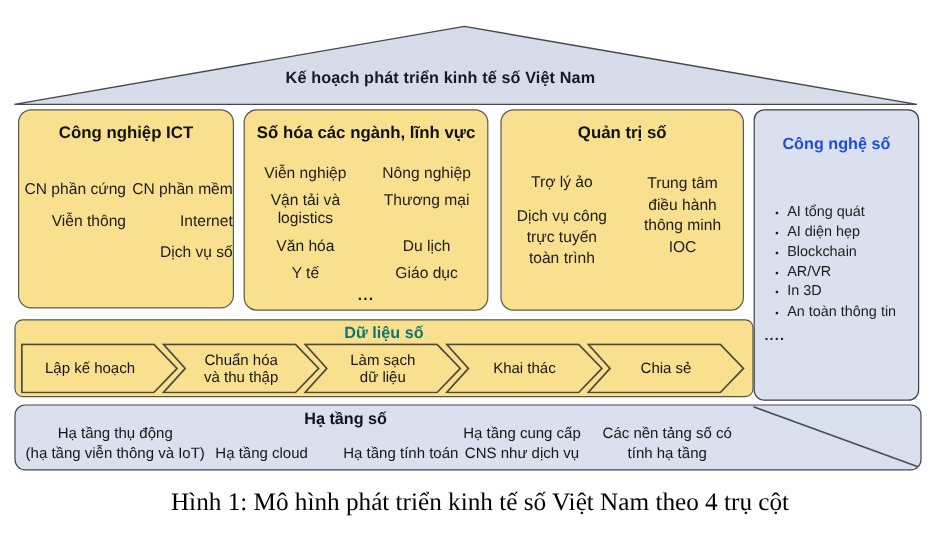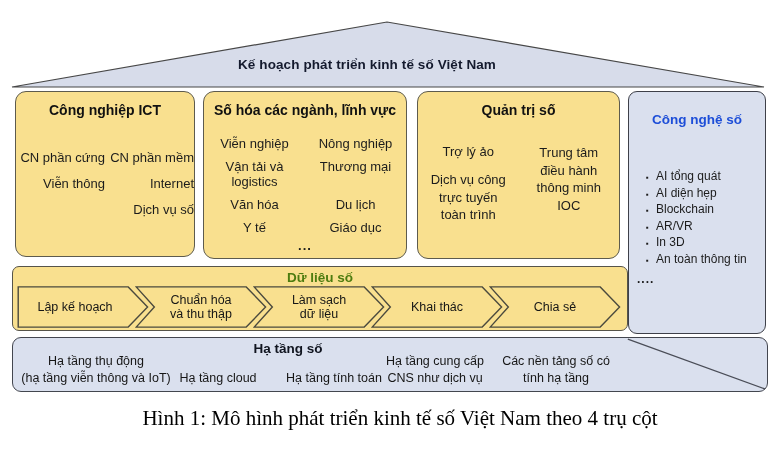--- a/index.html
+++ b/index.html
@@ -36,21 +36,21 @@
   }
   .tech-title{text-align:center;font-weight:bold;font-size:13.5px;margin-top:20px;color:#1d4ed8;}
   .tech-list{list-style:none;margin:42px 0 0 0;padding:0 0 0 10px;font-size:12px;line-height:14.6px;}
   .tech-list li{display:flex;align-items:baseline;}
   .tech-list .bullet{font-size:8px;width:17px;flex:0 0 17px;text-align:center;}
   .tech-ellipsis{margin:3px 0 0 8px;font-weight:bold;letter-spacing:1px;font-size:12px;}
   .data-band{
     position:absolute;left:12px;top:266px;width:616px;height:65px;background:#f9e08f;
     border:1.5px solid #56544a;border-radius:7px;box-sizing:border-box;
   }
-  .band-title{position:absolute;top:3px;left:0;width:100%;text-align:center;font-size:13.5px;font-weight:bold;color:#4d7c0f;}
+  .band-title{position:absolute;top:3px;left:0;width:100%;text-align:center;font-size:13.5px;font-weight:bold;color:#0f766e;}
   .steps{position:absolute;left:4px;right:5px;top:19px;height:42px;display:flex;}
   .step{position:relative;flex:1;margin-left:-15px;}
   .step:first-child{margin-left:0;}
   .step svg{position:absolute;inset:0;width:100%;height:100%;display:block;}
   .step polygon{fill:#f9e08f;stroke:#4b4a3e;stroke-width:1.4;vector-effect:non-scaling-stroke;}
   .step-label{
     position:absolute;inset:0;display:flex;align-items:center;justify-content:center;
     text-align:center;font-size:12.5px;line-height:1.12;padding:0 17px 0 16px;white-space:pre-line;color:#161616;
   }
   .step:first-child .step-label{padding-left:0;}

